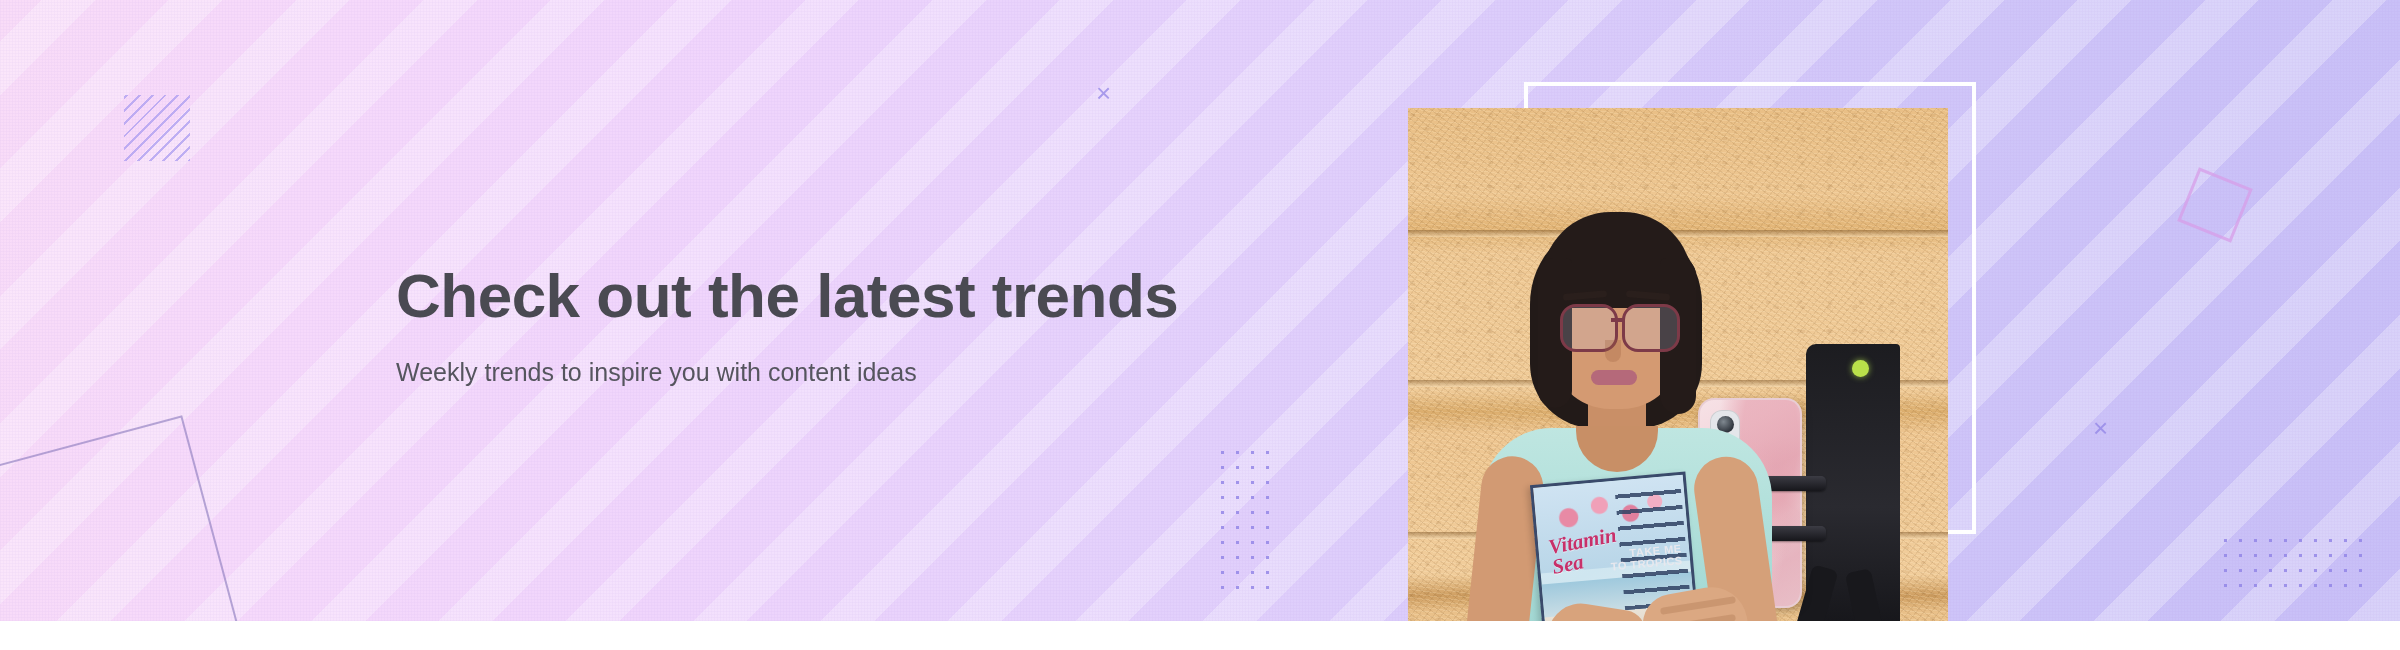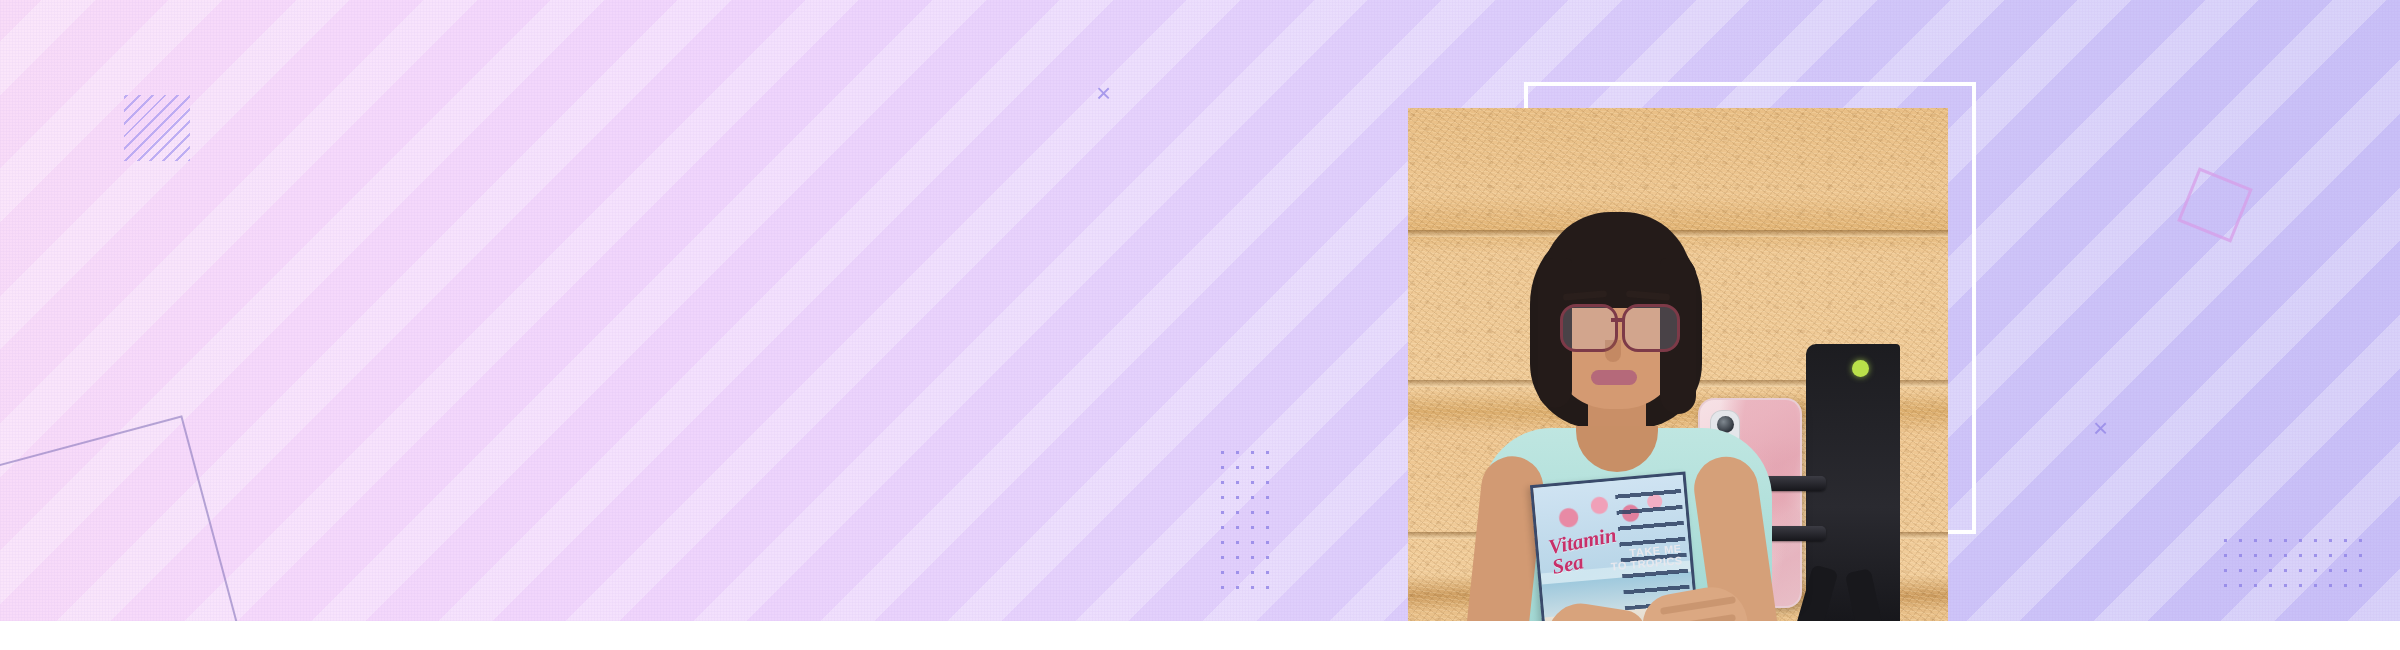--- a/index.html
+++ b/index.html
@@ -522,20 +522,24 @@
     <div class="deco deco-striped-square"></div>
     <div class="deco deco-outline-quad"></div>
     <div class="deco deco-diamond"></div>
 
     <div class="deco deco-x deco-x-1">×</div>
     <div class="deco deco-x deco-x-2">×</div>
 
     <div class="deco deco-dots deco-dots-left"></div>
     <div class="deco deco-dots deco-dots-right"></div>
 
+    <div class="copy">
+      <h1 class="headline">Check out the latest trends</h1>
+      <p class="subhead">Weekly trends to inspire you with content ideas</p>
+    </div>
 
     <div class="photo-frame"></div>
   </div>
 
   <div class="photo">
     <div class="wall"></div>
     <div class="wall-grain"></div>
     <div class="wall-seam wall-seam-1"></div>
     <div class="wall-seam wall-seam-2"></div>
     <div class="wall-seam wall-seam-3"></div>

